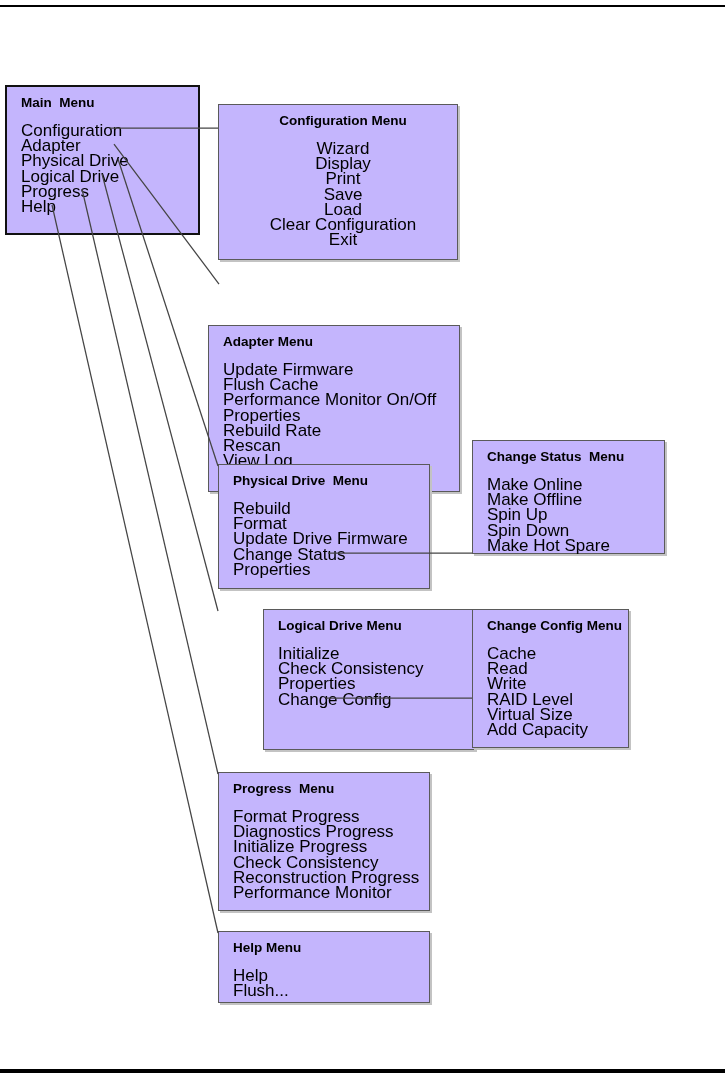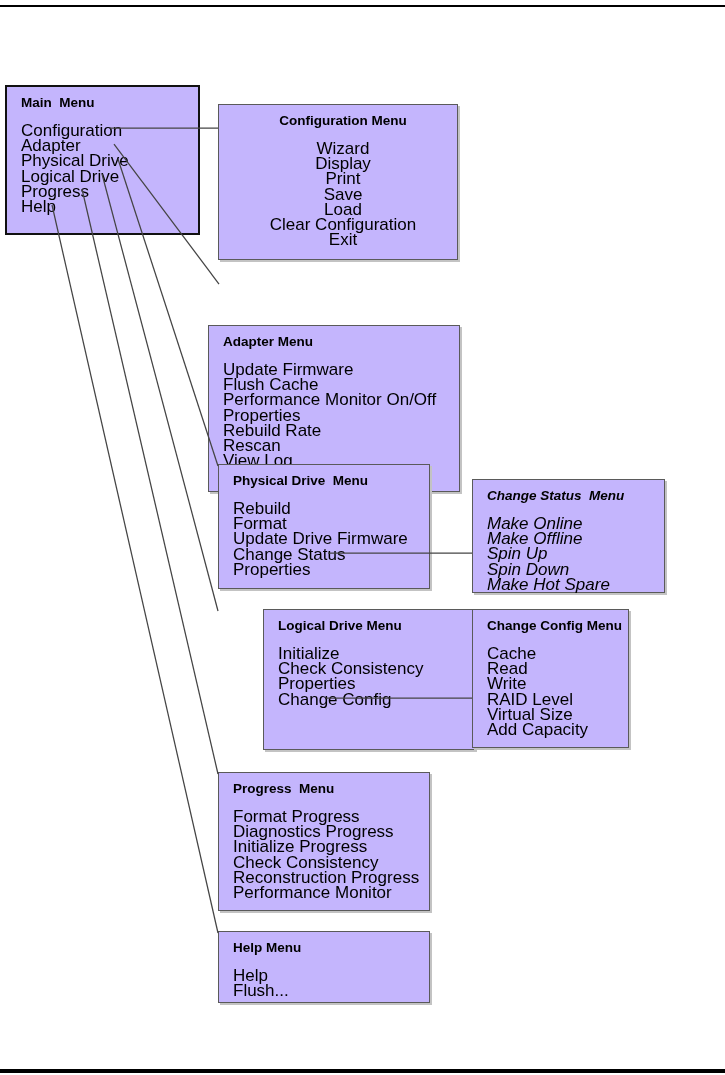--- a/index.html
+++ b/index.html
@@ -95,21 +95,21 @@
     <div class="menu-title">Physical Drive  Menu</div>
     <div class="menu-items">
         <div class="menu-item">Rebuild</div>
         <div class="menu-item">Format</div>
         <div class="menu-item">Update Drive Firmware</div>
         <div class="menu-item">Change Status</div>
         <div class="menu-item">Properties</div>
       </div>
   </div>
 
-  <div class="menu-box" style="left:472px; top:479px; width:193px; height:114px;font-style:italic;">
+  <div class="menu-box" style="left:472px; top:440px; width:193px; height:114px;">
     <div class="menu-title">Change Status  Menu</div>
     <div class="menu-items">
         <div class="menu-item">Make Online</div>
         <div class="menu-item">Make Offline</div>
         <div class="menu-item">Spin Up</div>
         <div class="menu-item">Spin Down</div>
         <div class="menu-item">Make Hot Spare</div>
       </div>
   </div>
 

